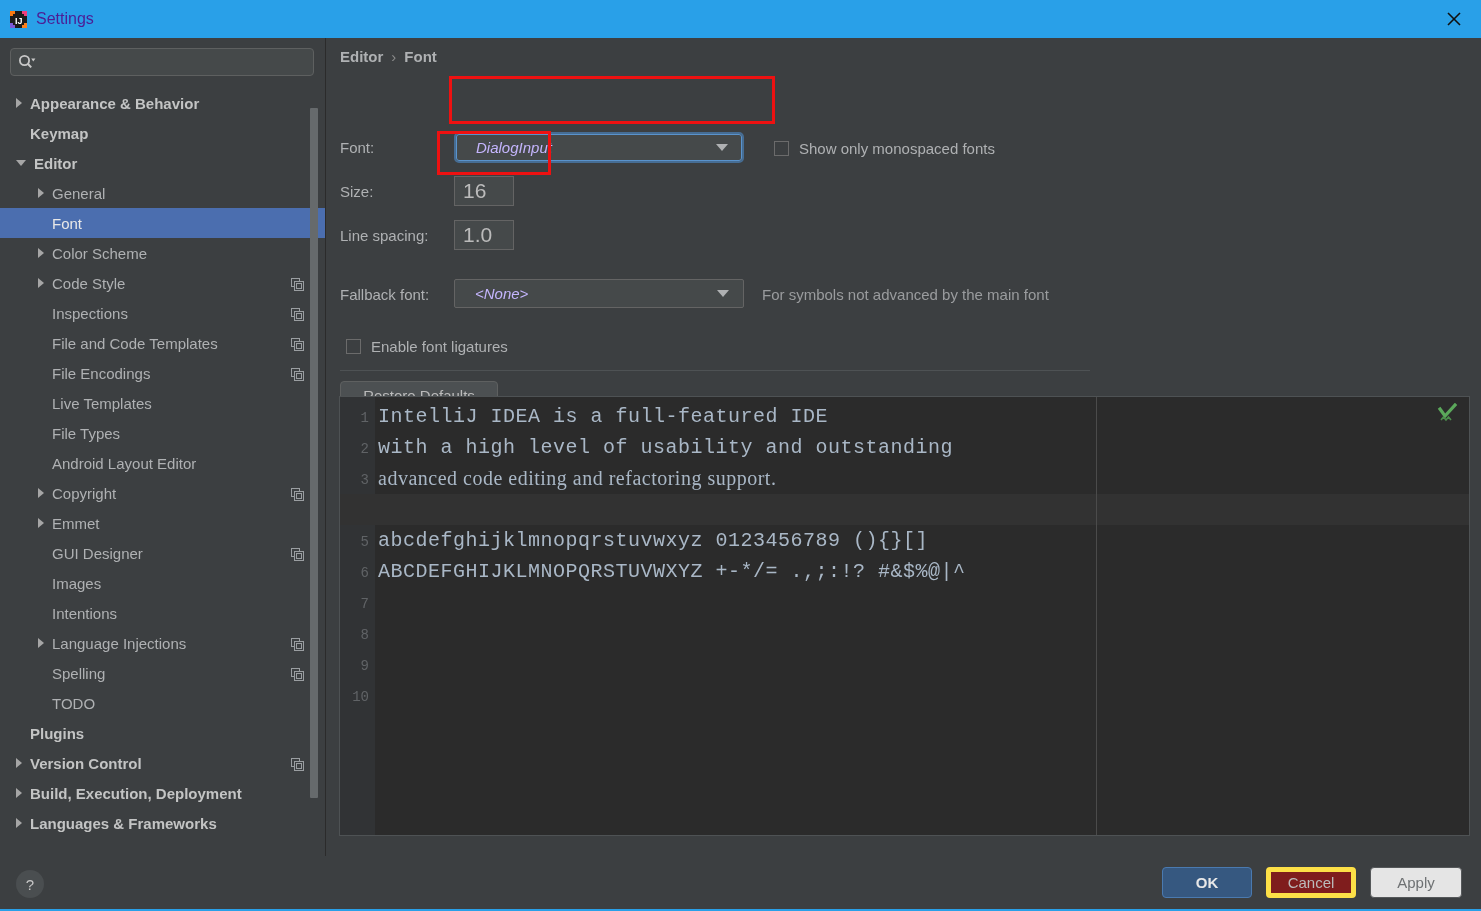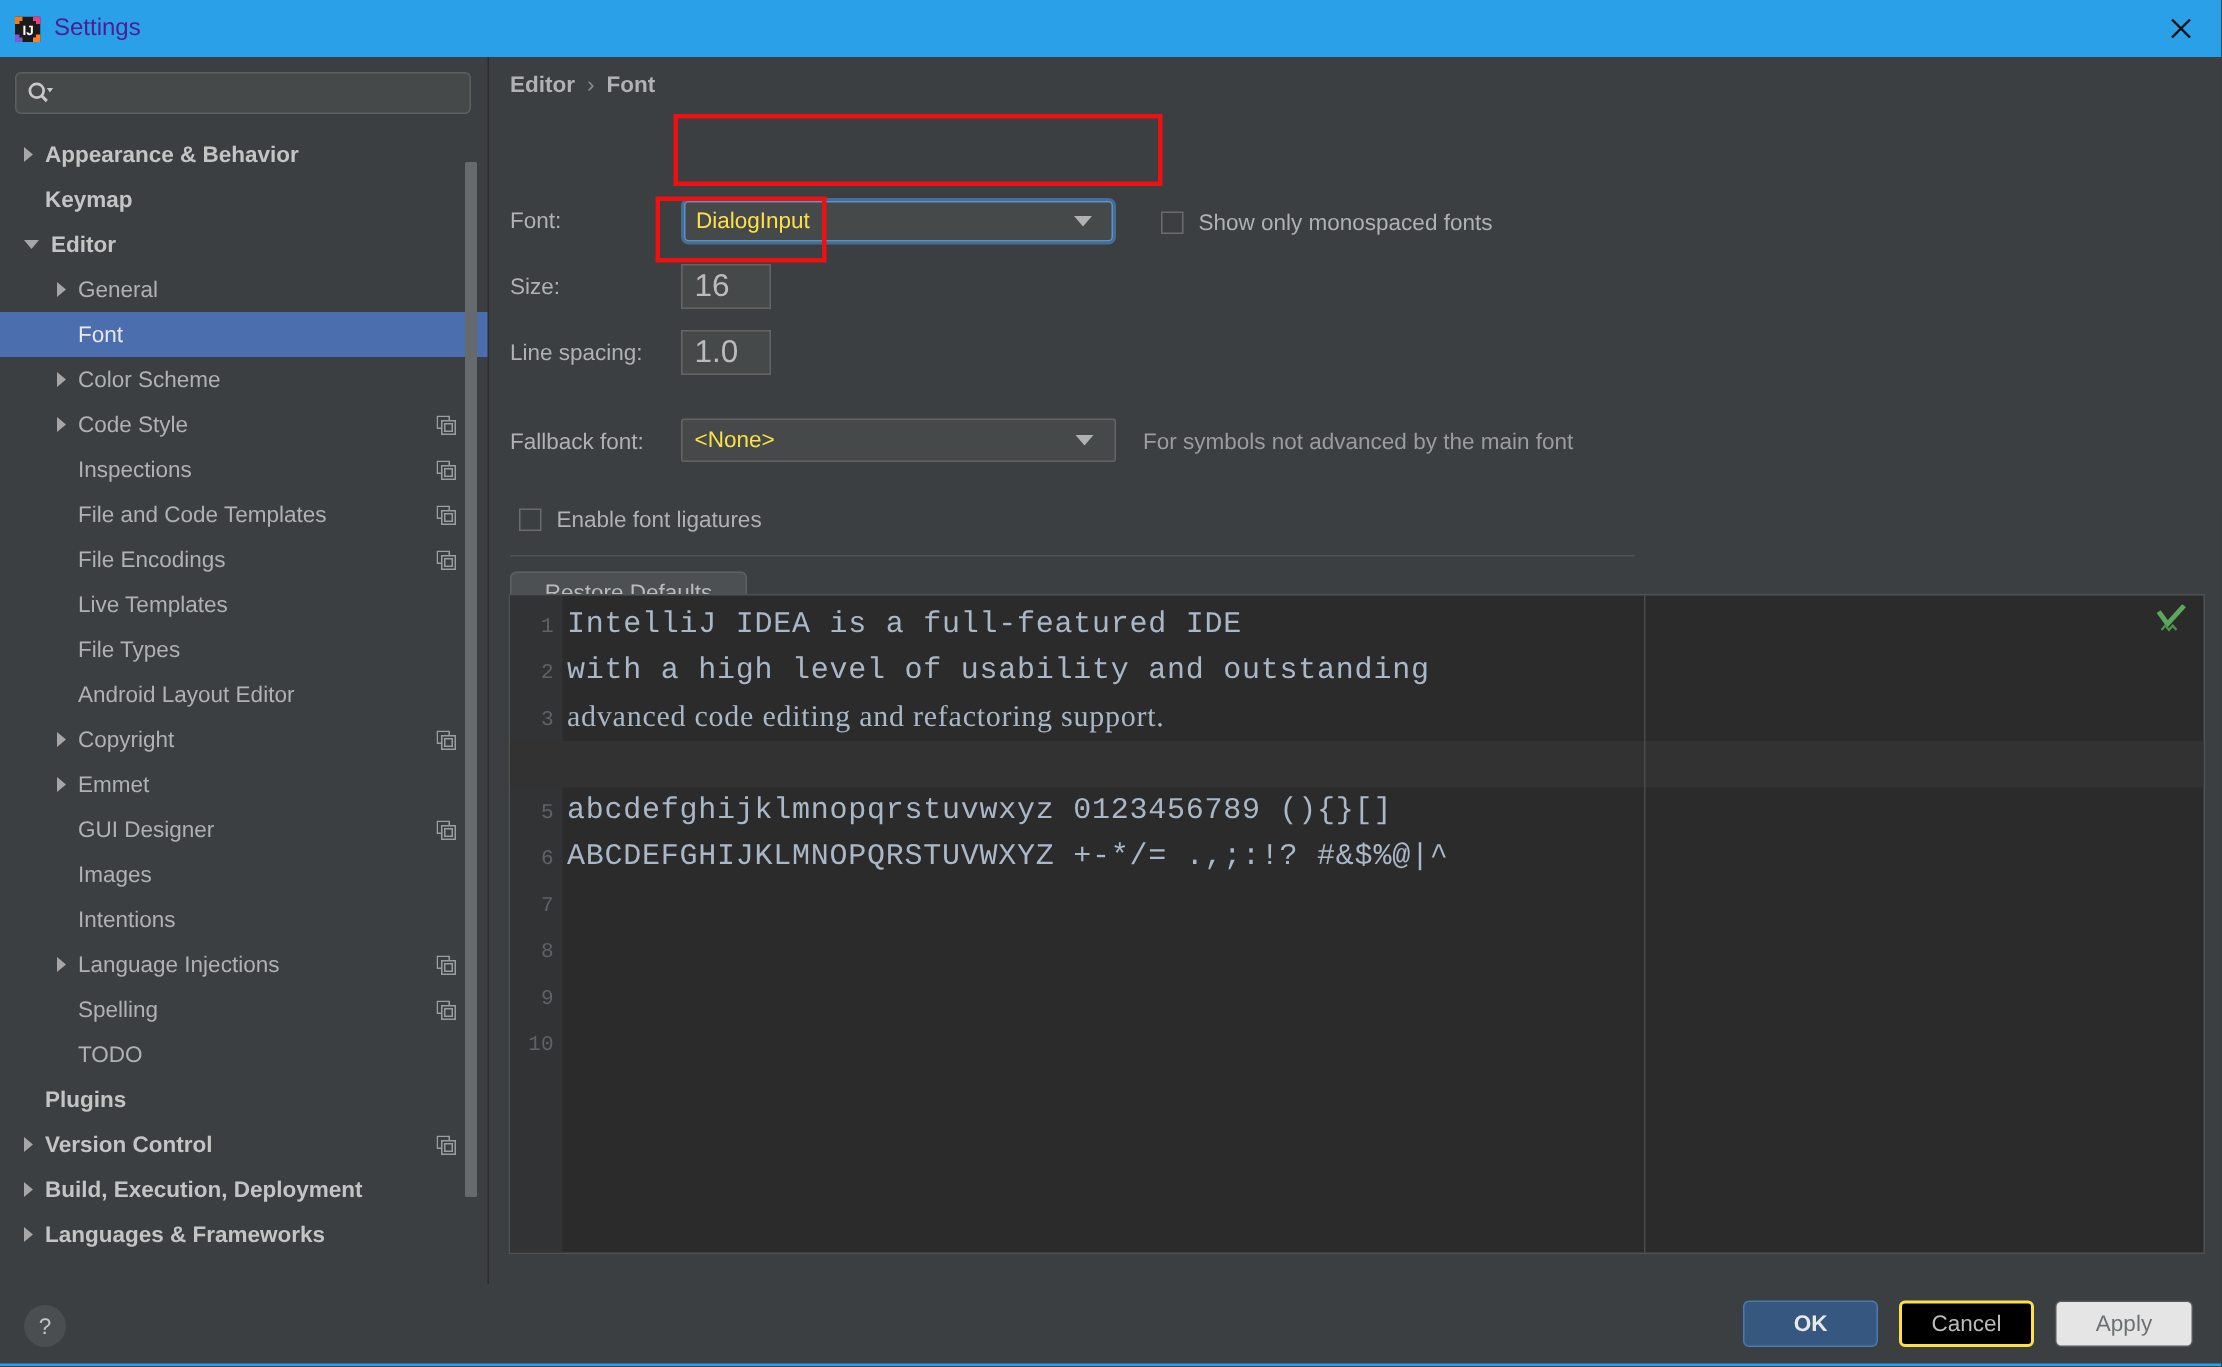--- a/index.html
+++ b/index.html
@@ -181,26 +181,27 @@
     position: absolute;
     background: #45494A;
     border: 1px solid #646464;
     box-sizing: border-box;
     display: flex;
     align-items: center;
     cursor: pointer;
     border-radius: 2px;
   }
   .combo .combo-text {
-    margin-left: 8px;
-    font-size: 15px;
-    color: #fde047;
+    margin-left: 20px;
+    font-size: 15px;
+    color: #c4b5fd;
     flex: 1 1 auto;
     white-space: nowrap;
     overflow: hidden;
+    font-style: italic;
   }
   .combo .combo-arrow {
     width: 0; height: 0;
     border-left: 6px solid transparent;
     border-right: 6px solid transparent;
     border-top: 7px solid #AFB1B3;
     margin-right: 14px;
     flex: 0 0 auto;
   }
   .combo.focused {
@@ -367,22 +368,22 @@
     box-sizing: border-box;
     cursor: pointer;
   }
   .footer-btn.primary {
     background: #365880;
     border: 1px solid #4A7AB0;
     color: #E8E8E8;
     font-weight: bold;
   }
   .footer-btn.normal {
-    background: #000000;
-    border: 2px solid #fde047;
+    background: #7f1d1d;
+    border: 5px solid #fde047;
     color: #BBBBBB;
   }
   .footer-btn.disabled {
     background: #e5e5e5;
     border: 1px solid #55585A;
     color: #6E7173;
     cursor: default;
   }
   .bottom-strip {
     position: absolute;

